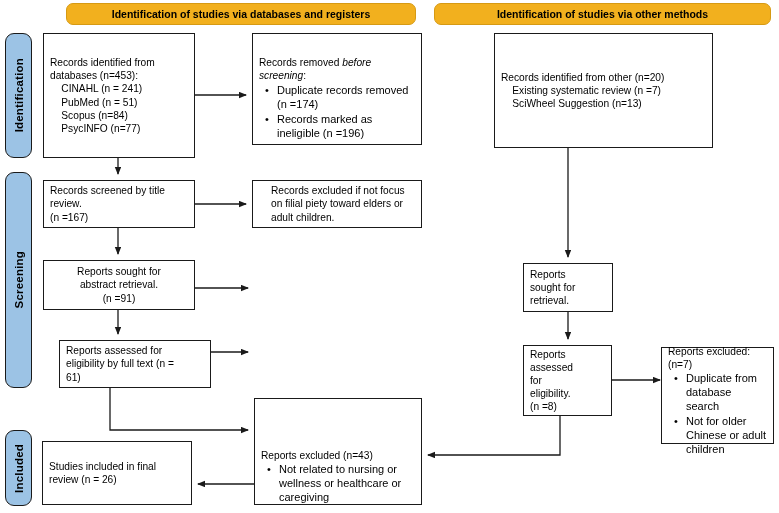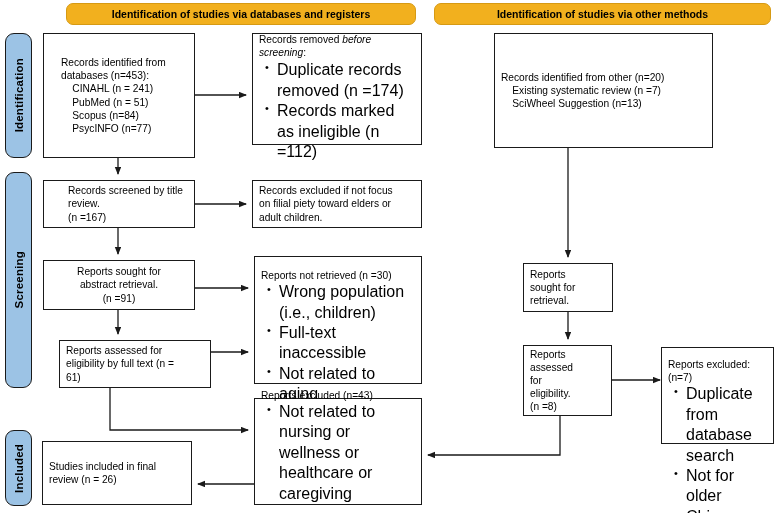--- a/index.html
+++ b/index.html
@@ -71,21 +71,21 @@
     color: #000;
     padding: 0 6px;
     white-space: pre-wrap;
   }
   .box ul {
     margin: 0;
     padding: 0 6px 0 24px;
     list-style: none;
   }
   .box ul li {
-    font-size: 16px;
+    font-size: 11px;
     line-height: 1.28;
     color: #000;
     position: relative;
     margin: 0;
   }
   .box ul li::before {
     content: "\2022";
     position: absolute;
     left: -12px;
     top: 0;
@@ -151,63 +151,55 @@
     <span>Included</span>
   </div>
 
   <div class="banner" style="left:66px; top:3px; width:350px; height:22px;">
     <span>Identification of studies via databases and registers</span>
   </div>
   <div class="banner" style="left:434px; top:3px; width:337px; height:22px;">
     <span>Identification of studies via other methods</span>
   </div>
 
-  <div class="box" style="left:43px; top:33px; width:152px; height:125px;padding-left:11px;">
+  <div class="box" style="left:43px; top:33px; width:152px; height:125px;">
     <div class="txt">Records identified from
 databases (n=453):
     CINAHL (n = 241)
     PubMed (n = 51)
     Scopus (n=84)
     PsycINFO (n=77)</div>
   </div>
 
   <div class="box" style="left:252px; top:33px; width:170px; height:112px;">
     <div class="txt" style="padding-bottom:1px;margin-top:18px;"><span>Records removed </span><span class="ital">before</span><br><span class="ital">screening</span><span>:</span></div>
     <ul>
         <li>Duplicate records removed (n =174)</li>
-        <li>Records marked as ineligible (n =112)</li>
+        <li>Records marked as ineligible (n =196)</li>
       </ul>
   </div>
 
-  <div class="box" style="left:43px; top:180px; width:152px; height:48px;padding-left:18px;">
+  <div class="box" style="left:43px; top:180px; width:152px; height:48px;">
     <div class="txt">Records screened by title
 review.
 (n =167)</div>
   </div>
 
-  <div class="box thin" style="left:252px; top:180px; width:170px; height:48px;">
+  <div class="box thin" style="left:252px; top:180px; width:170px; height:48px;padding-left:12px;">
     <div class="txt">Records excluded if not focus
 on filial piety toward elders or
 adult children.</div>
   </div>
 
   <div class="box" style="left:43px; top:260px; width:152px; height:50px;text-align:center;">
     <div class="txt">Reports sought for
 abstract retrieval.
 (n =91)</div>
   </div>
 
-  <div class="box" style="left:254px; top:256px; width:168px; height:128px; justify-content:flex-start; padding-top:12px;">
-    <div class="txt">Reports not retrieved (n =30)</div>
-    <ul>
-        <li>Wrong population (i.e., children)</li>
-        <li>Full-text inaccessible</li>
-        <li>Not related to aging</li>
-      </ul>
-  </div>
 
   <div class="box" style="left:43px; top:340px; width:152px; height:48px;margin-left:16px;">
     <div class="txt">Reports assessed for
 eligibility by full text (n =
 61)</div>
   </div>
 
   <div class="box" style="left:254px; top:398px; width:168px; height:107px; justify-content:flex-end; padding-top:12px;">
     <div class="txt">Reports excluded (n=43)</div>
     <ul>
@@ -233,21 +225,21 @@
   </div>
 
   <div class="box" style="left:523px; top:345px; width:89px; height:71px;">
     <div class="txt">Reports
 assessed
 for
 eligibility.
 (n =8)</div>
   </div>
 
-  <div class="box" style="left:661px; top:347px; width:113px; height:97px; justify-content:space-between; padding-top:10px;">
+  <div class="box" style="left:661px; top:347px; width:113px; height:97px; justify-content:center; padding-top:10px;">
     <div class="txt">Reports excluded: (n=7)</div>
     <ul>
         <li>Duplicate from database search</li>
         <li>Not for older Chinese or adult children</li>
       </ul>
   </div>
 
 </div>
 
 </body></html>

